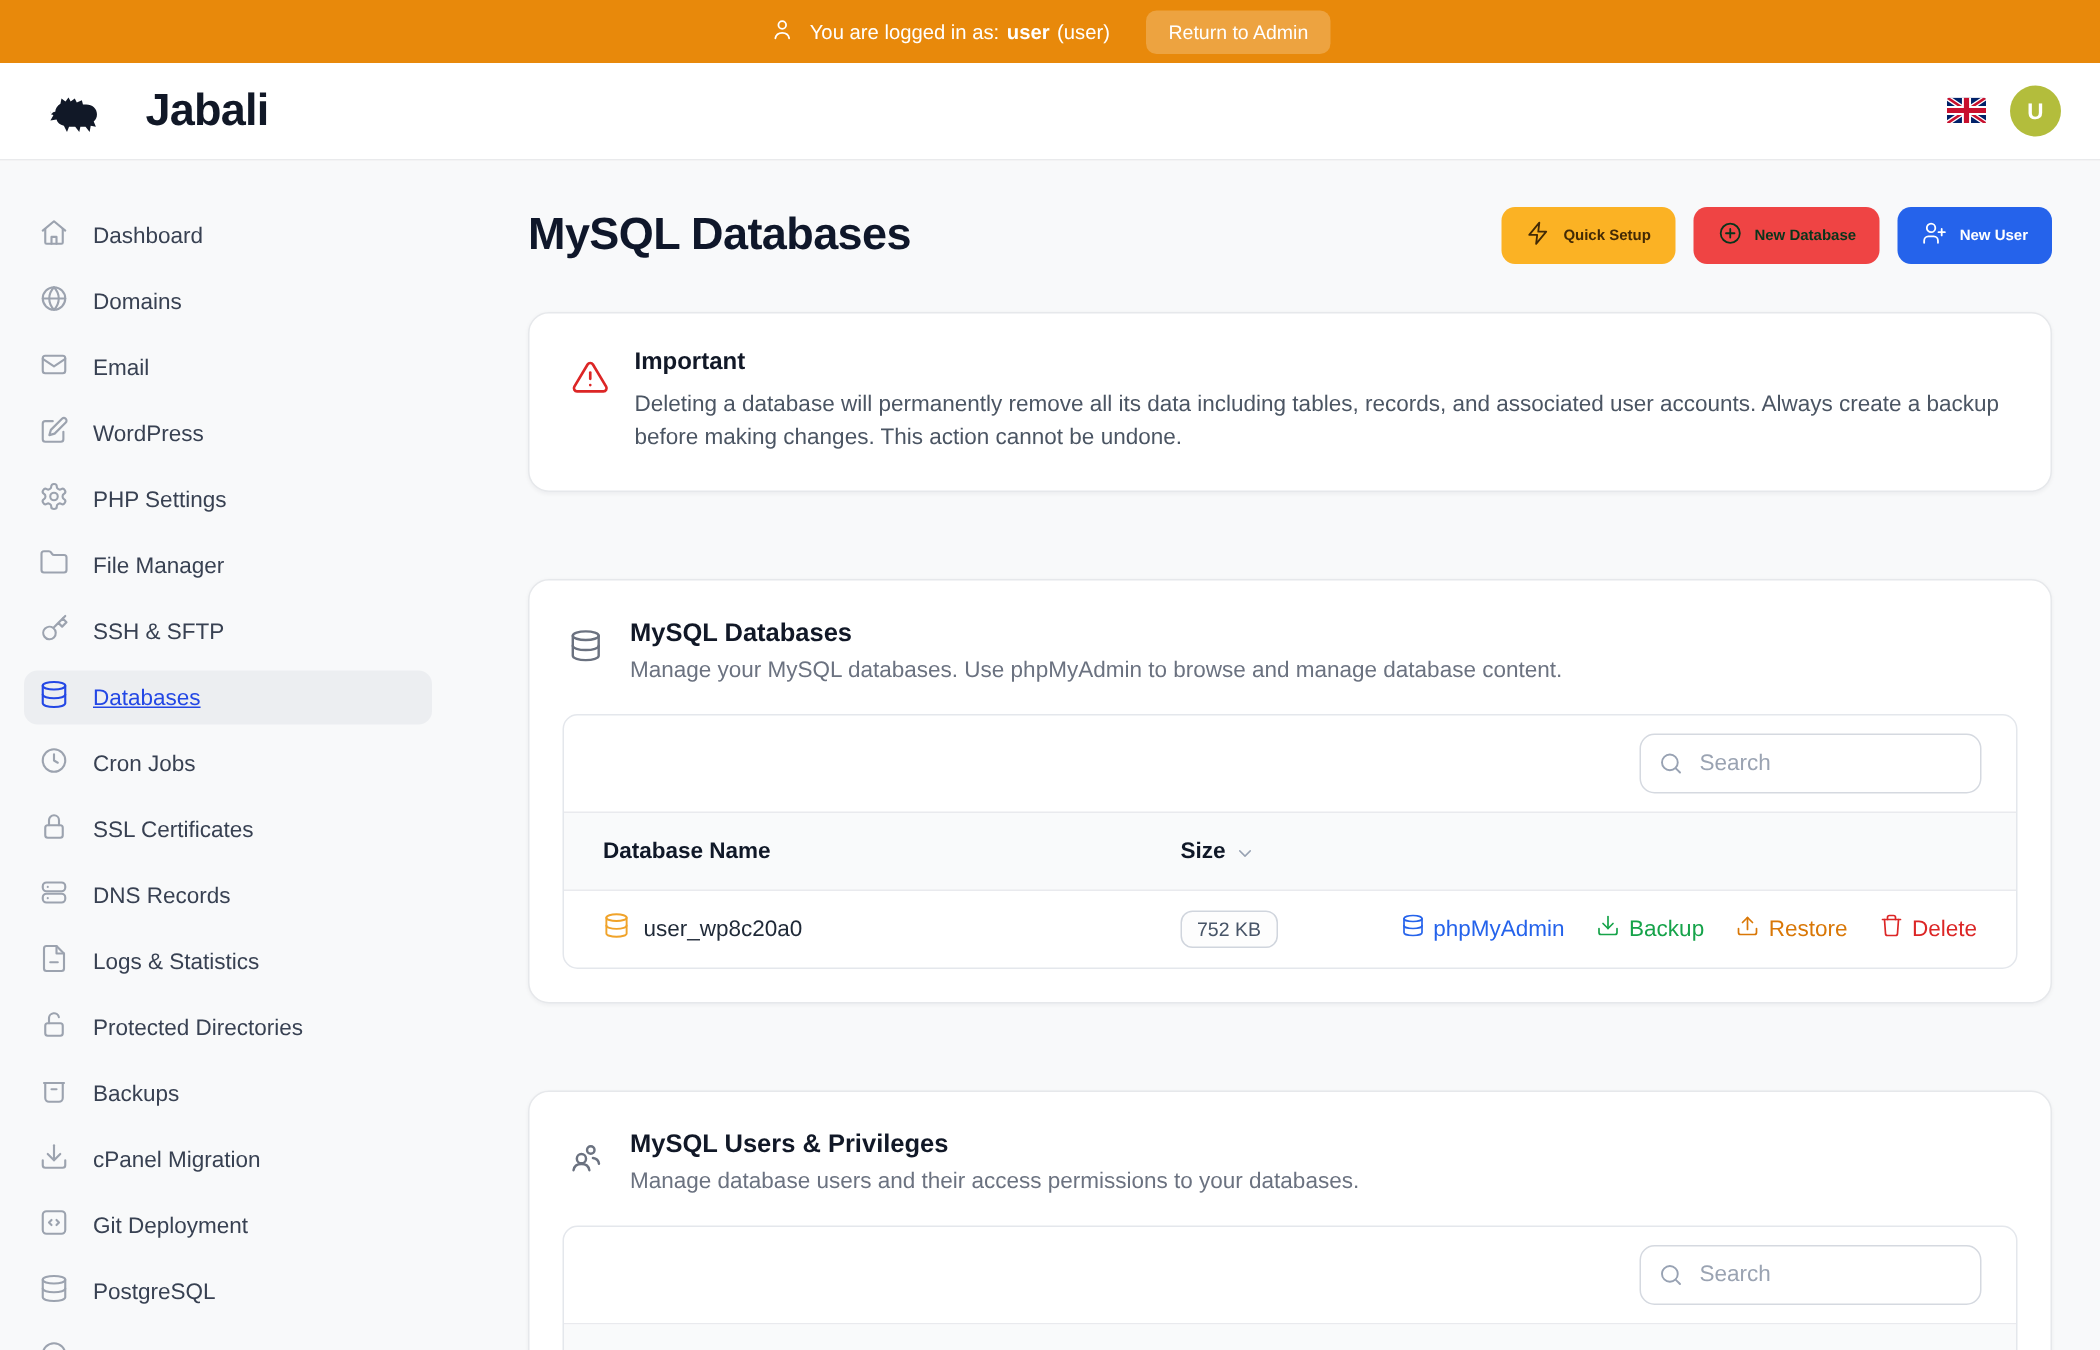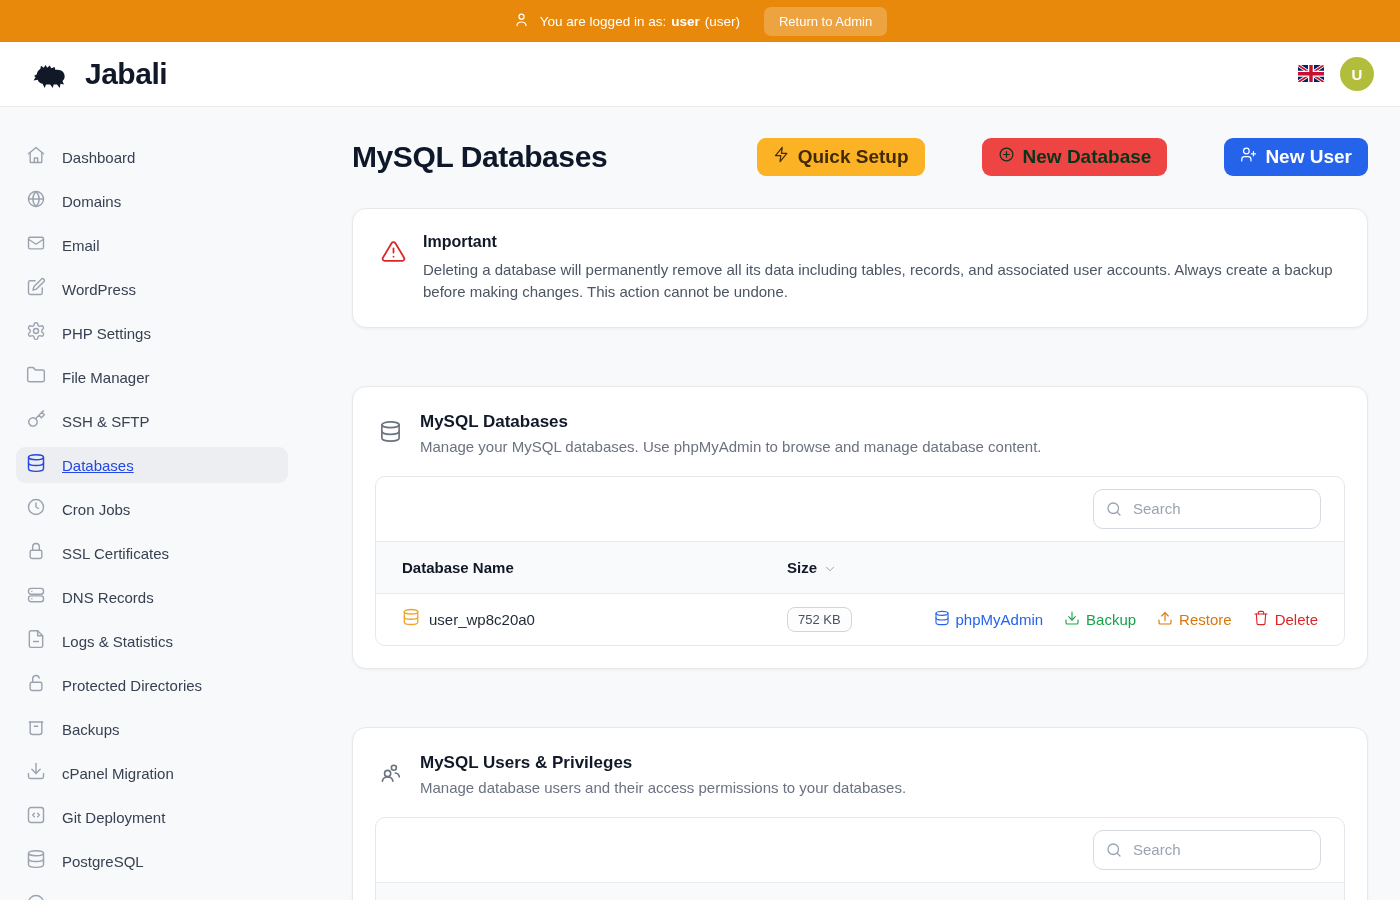--- a/index.html
+++ b/index.html
@@ -10,42 +10,42 @@
   .topbar { height:42px; background:#e8890b; display:flex; align-items:center; justify-content:center; gap:10px; color:#fff; font-size:13.5px; }
   .topbar .icn svg { width:17px; height:17px; stroke:#fff; }
   .tb-msg { display:flex; gap:5px; align-items:baseline; }
   .tb-msg b { font-weight:700; }
   .return-btn { margin-left:14px; background:rgba(255,255,255,.22); border:none; color:#fff; font-family:inherit; font-size:13px; padding:7px 15px; border-radius:7px; cursor:pointer; }
 
   
   .header { height:65px; background:#fff; border-bottom:1px solid #e9eaec; display:flex; align-items:center; justify-content:space-between; padding:0 26px 0 30px; }
   .brand { display:flex; align-items:center; gap:9px; }
   .brand svg { width:46px; height:36px; }
-  .brand-name { font-size:30px; font-weight:800; letter-spacing:-.5px; color:#111827; }
+  .brand-name { font-size:30px; font-weight:800; letter-spacing:-.5px; color:#111827;margin-left:12px; }
   .header-right { display:flex; align-items:center; gap:16px; }
   .flag { width:26px; height:18px; border-radius:2px; overflow:hidden; display:block; cursor:pointer; }
   .avatar { width:34px; height:34px; border-radius:50%; background:#b3bd3c; color:#fff; font-size:15px; font-weight:700; display:flex; align-items:center; justify-content:center; cursor:pointer; }
 
   
   .layout { display:flex; height:793px; }
   .sidebar { width:304px; flex:0 0 304px; padding:32px 16px 0; }
   .nav-item { height:36px; margin-bottom:8px; display:flex; align-items:center; gap:16px; padding:0 10px; border-radius:9px; cursor:pointer; }
   .nav-item .icn svg { width:20px; height:20px; stroke:#9ca3af; }
   .nav-label { font-size:15px; color:#384152; }
   .nav-item.active { background:#eceef1; }
   .nav-item.active .icn svg { stroke:#2347e5; }
   .nav-item.active .nav-label { color:#2347e5; font-weight:500;text-decoration:underline; }
 
   .main { flex:1; padding:31px 32px 0 48px; }
 
   
   .page-head { display:flex; align-items:center; justify-content:space-between; margin-bottom:32px; }
   h1 { font-size:30px; font-weight:800; letter-spacing:-.4px; color:#0f172a; }
   .actions { display:flex; gap:12px; }
-  .btn { height:38px; border:none; border-radius:9px; padding:11px 16px; display:inline-flex; align-items:center; gap:8px; font-family:inherit; font-size:19px; font-weight:600; cursor:pointer;margin-left:45px; }
+  .btn { height:38px; border:none; border-radius:9px; padding:11px 16px; display:inline-flex; align-items:center; gap:8px; font-family:inherit; font-size:10px; font-weight:600; cursor:pointer; }
   .btn .icn svg { width:17px; height:17px; }
   .btn-amber { background:#fbb224; color:#432a05; } .btn-amber .icn svg { stroke:#432a05; }
   .btn-green { background:#ef4444; color:#07351b;justify-content:flex-end; } .btn-green .icn svg { stroke:#07351b; }
   .btn-blue  { background:#2563eb; color:#fff; }    .btn-blue  .icn svg { stroke:#fff; }
 
   
   .card { background:#fff; border:1px solid #e6e8eb; border-radius:14px; box-shadow:0 1px 3px rgba(16,24,40,.05); margin-bottom:58px; }
   .warn-card { padding:24px 28px; display:flex; gap:17px; }
   .warn-card .icn svg { width:25px; height:25px; stroke:#dc2626; margin-top:6px; }
   .warn-title { font-size:16px; font-weight:700; margin-bottom:8px; color:#111827; }

